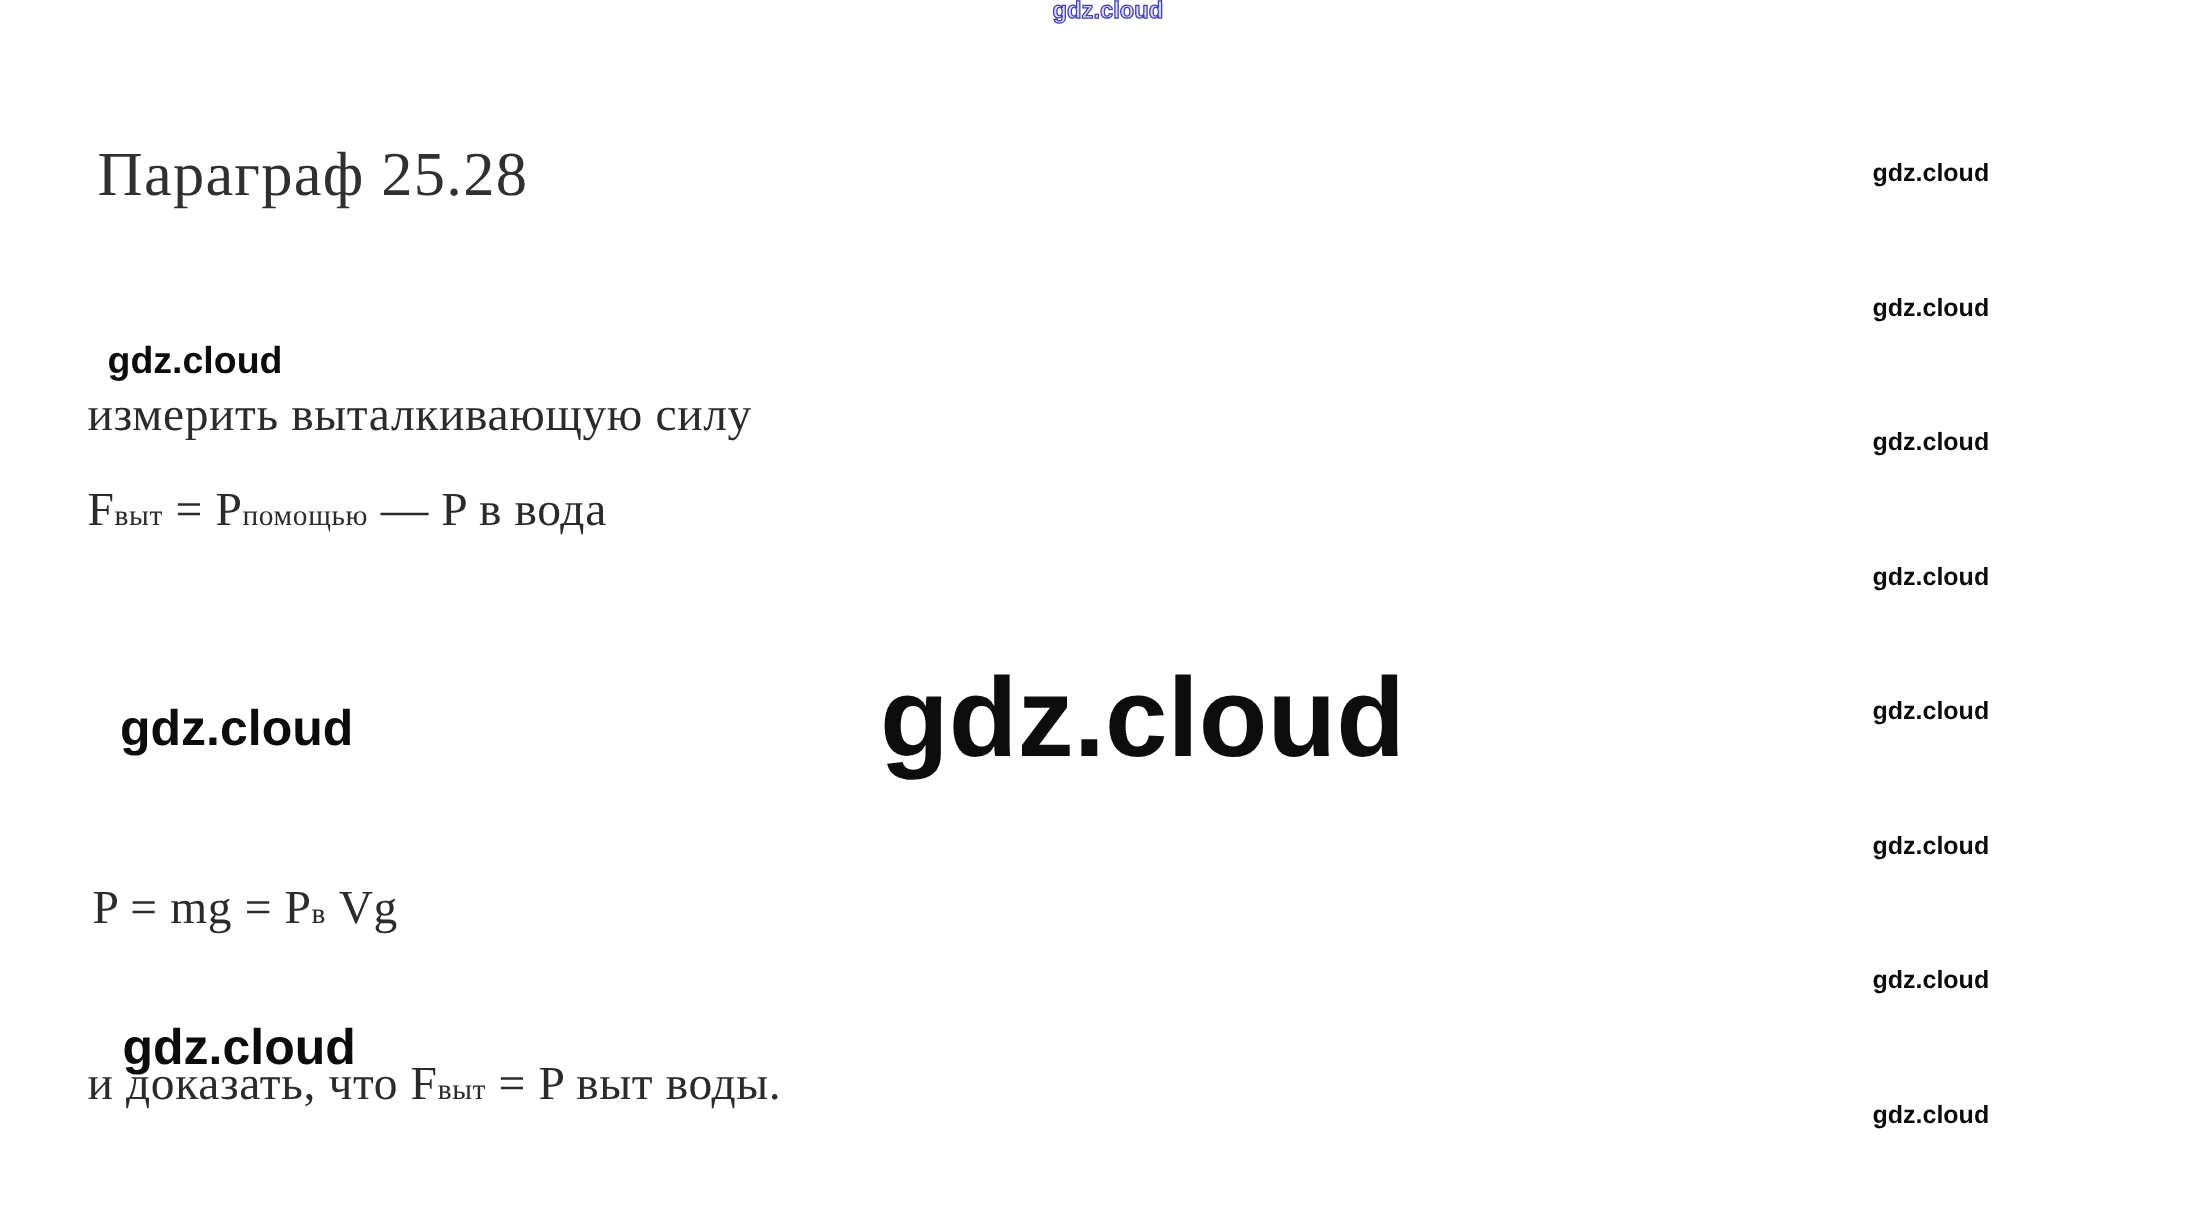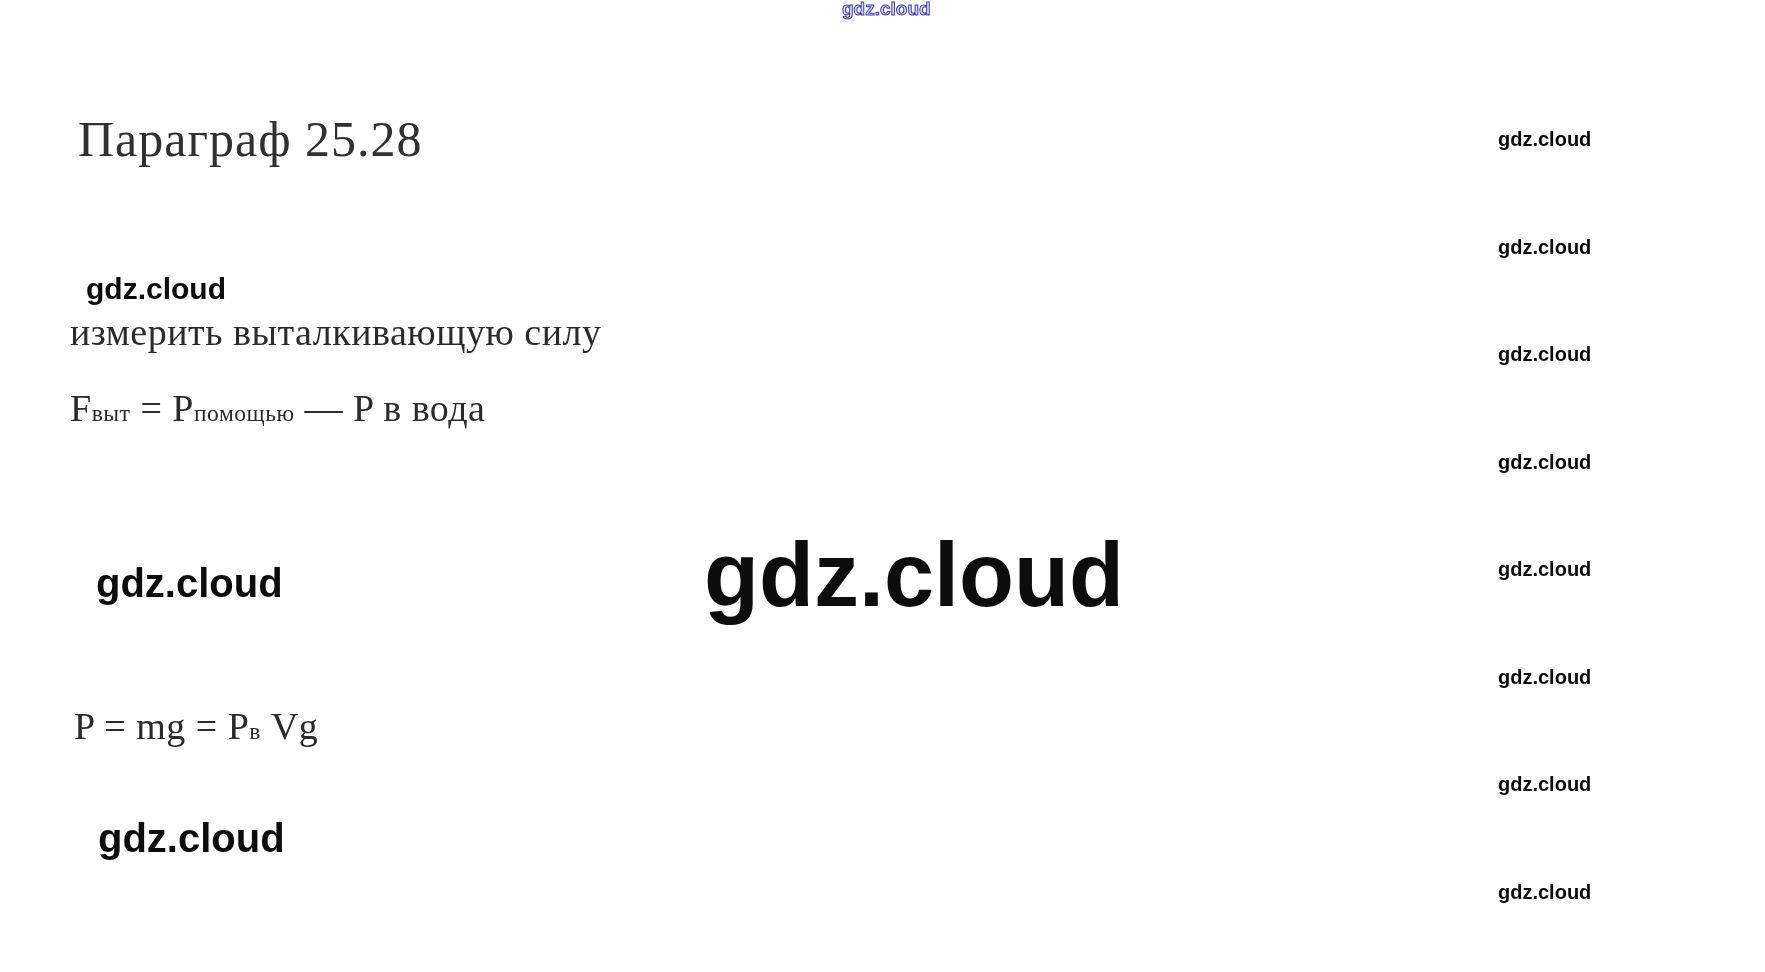--- a/index.html
+++ b/index.html
@@ -118,20 +118,21 @@
 
 
   <div class="wm-big">gdz.cloud</div>
 
   <div class="wm-black wm2">gdz.cloud</div>
 
   <p class="line l4"><span>P = mg = P</span><span class="sub">в</span><span> Vg</span></p>
 
   <div class="wm-black wm3">gdz.cloud</div>
 
+  <p class="line l5"><span>и доказать, что F</span><span class="sub">выт</span><span> = P выт воды.</span></p>
 
   <div class="wm-right wr1">gdz.cloud</div>
   <div class="wm-right wr2">gdz.cloud</div>
   <div class="wm-right wr3">gdz.cloud</div>
   <div class="wm-right wr4">gdz.cloud</div>
   <div class="wm-right wr5">gdz.cloud</div>
   <div class="wm-right wr6">gdz.cloud</div>
   <div class="wm-right wr7">gdz.cloud</div>
   <div class="wm-right wr8">gdz.cloud</div>
 

